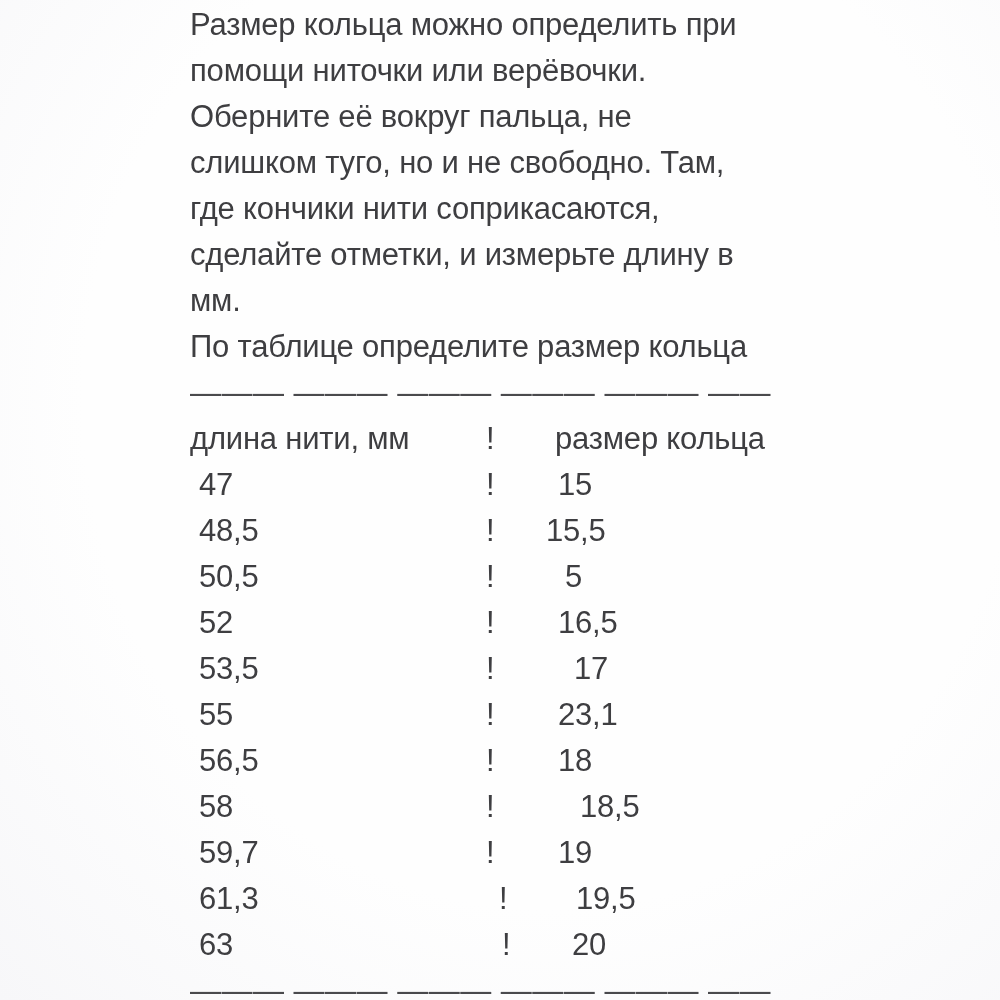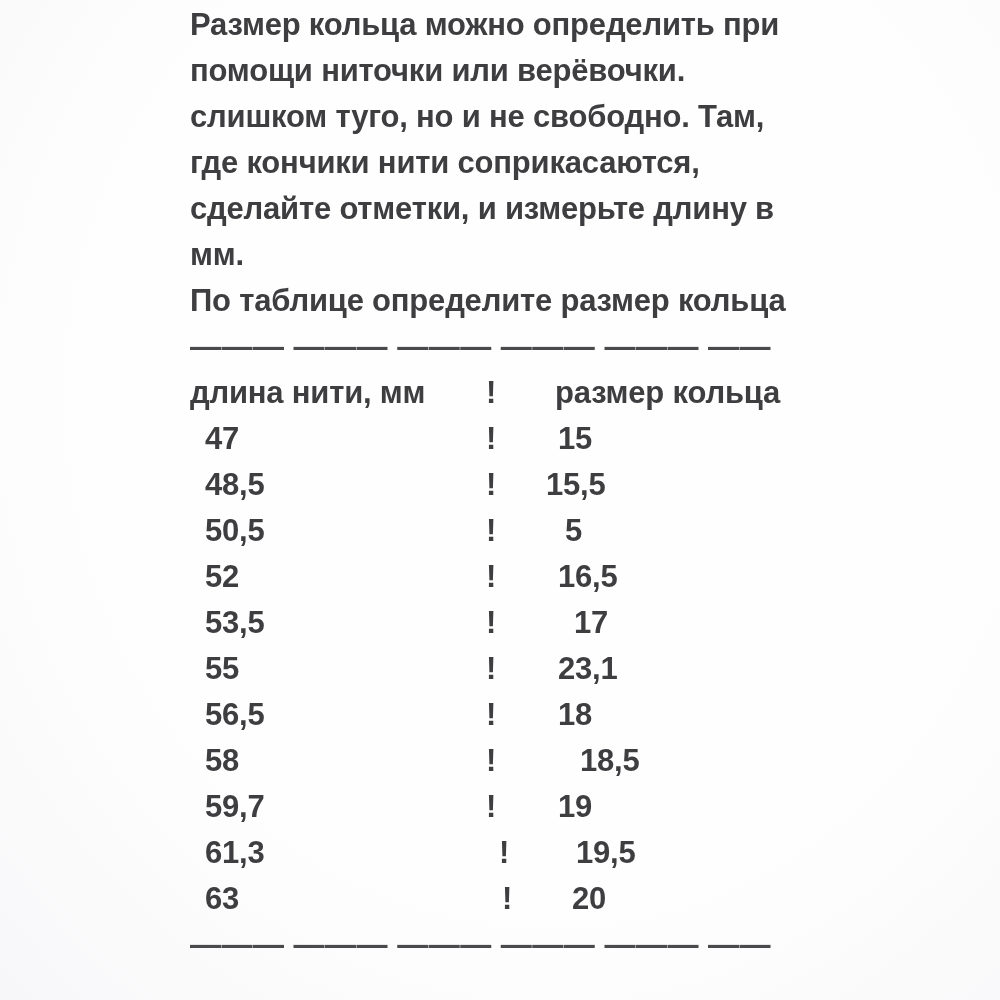--- a/index.html
+++ b/index.html
@@ -10,21 +10,20 @@
     overflow: hidden;
     background: #fdfdfd;
     font-family: "Liberation Sans", sans-serif;
   }
   .page {
     position: relative;
     width: 1000px;
     height: 1000px;
     background: radial-gradient(ellipse at 55% 40%, #fefefe 60%, #f7f7f9 100%);
     color: #3e3e41;
-    font-weight: bold;
   }
   .content {
     position: absolute;
     left: 190px;
     top: 2px;
     width: 660px;
     font-size: 31px;
     line-height: 46px;
     letter-spacing: -0.2px;
   }
@@ -37,21 +36,21 @@
     white-space: nowrap;
     color: #4a4a4d;
     letter-spacing: 0.5px;
   }
   .t-row, .t-header {
     position: relative;
     height: 46px;
     white-space: nowrap;
   }
   .t-header .col-len { position: absolute; left: 0; }
-  .t-row  .col-len   { position: absolute; left: 15px; }
+  .t-row  .col-len   { position: absolute; left: 9px; }
   .col-sep           { position: absolute; left: 296px; }
   .t-header .col-size{ position: absolute; left: 365px; }
   .t-row  .col-size  { position: absolute; left: 368px; }
 
   
   .t-row:nth-child(2) .col-size { left: 356px; }
   .t-row:nth-child(3) .col-size { left: 375px; }
   .t-row:nth-child(5) .col-size { left: 384px; }
   .t-row:nth-child(8) .col-size { left: 390px; }
   .t-row:nth-child(10) .col-sep { left: 309px; }
@@ -61,20 +60,21 @@
 </style>
 </head>
 <body>
 
 <div class="page">
   <div class="content">
 
     <div>
       <div class="intro-line">Размер кольца можно определить при</div>
       <div class="intro-line">помощи ниточки или верёвочки.</div>
+      <div class="intro-line">Оберните её вокруг пальца, не</div>
       <div class="intro-line">слишком туго, но и не свободно. Там,</div>
       <div class="intro-line">где кончики нити соприкасаются,</div>
       <div class="intro-line">сделайте отметки, и измерьте длину в</div>
       <div class="intro-line">мм.</div>
       <div class="intro-line">По таблице определите размер кольца</div>
     </div>
 
     <div class="divider">——— ——— ——— ——— ——— ——</div>
 
     <div>

